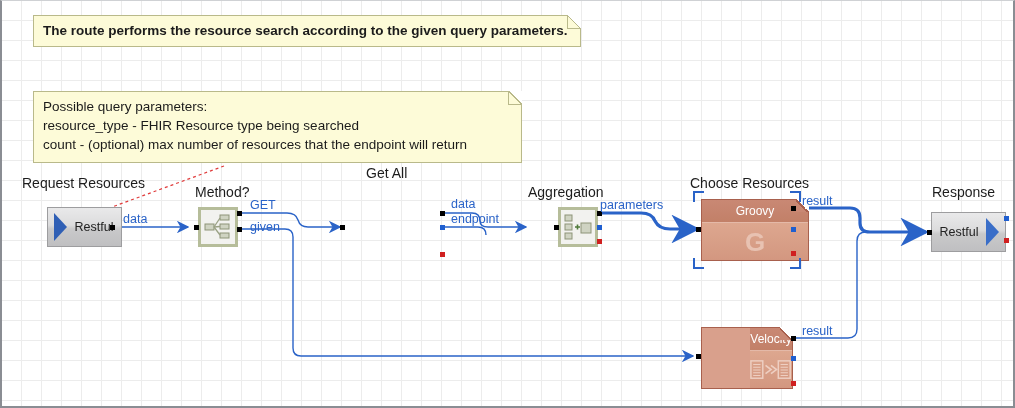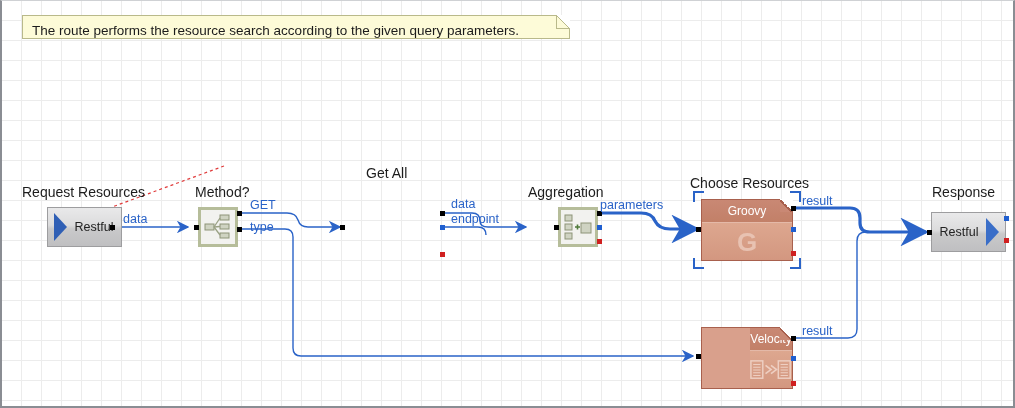--- a/index.html
+++ b/index.html
@@ -39,21 +39,21 @@
   }
   .note::after{
     content:"";
     position:absolute;
     top:-1px;right:-1px;
     width:13px;height:13px;
     background:linear-gradient(225deg,#ffffff 0 50%, #b9b98a 50% 56%, #fdfbd8 56% 100%);
     border-left:1px solid #b9b98a;
     border-bottom:1px solid #b9b98a;
   }
-  #note-route{left:20px;top:14px;width:548px;height:24px;}
+  #note-route{left:31px;top:14px;width:548px;height:32px;font-weight:bold;}
   #note-params{left:31px;top:90px;width:489px;height:72px;}
 
   
   .node-title{
     position:absolute;
     font-size:14px;
     color:#1c1c1c;
     white-space:nowrap;
   }
 
@@ -163,22 +163,25 @@
 
     <path d="M597,212 L639,212 Q650,212 653,220 Q657,228 668,228 L695,228" stroke="#2a63c8" stroke-width="3.2" fill="none" marker-end="url(#arrThick)"></path>
 
     <path d="M791,207 L848,207 Q858,207 858,217 L858,222 Q858,231 868,231 L924,231" stroke="#2a63c8" stroke-width="3.2" fill="none" marker-end="url(#arrThick)"></path>
 
     <path d="M791,337 L846,337 Q855,337 855,328 L855,240 Q855,231 864,231" stroke="#2a63c8" stroke-width="1.4" fill="none"></path>
   </svg>
 
   <div class="note" id="note-route">The route performs the resource search according to the given query parameters.</div>
 
-
-  <div class="node-title" style="left:20px;top:183px;">Request Resources</div>
+  <div class="note" id="note-params">Possible query parameters:
+resource_type - FHIR Resource type being searched
+count - (optional) max number of resources that the endpoint will return</div>
+
+  <div class="node-title" style="left:20px;top:174px;">Request Resources</div>
 
   <div class="box restful" style="left:45px;top:206px;">
     <div class="tri tri-right"></div>
     <div class="lbl">Restful</div>
   </div>
   <div class="port blk" style="left:108px;top:224px;"></div>
 
   <div class="elabel" style="left:121px;top:211px;">data</div>
 
   <div class="node-title" style="left:193px;top:183px;">Method?</div>
@@ -192,21 +195,21 @@
       <path d="M10,14 L16,5" stroke="#9aa184" stroke-width="1.3" fill="none"></path>
       <path d="M10,14 L16,13.5" stroke="#9aa184" stroke-width="1.3" fill="none"></path>
       <path d="M10,14 L16,22" stroke="#9aa184" stroke-width="1.3" fill="none"></path>
     </svg>
   </div>
   <div class="port blk" style="left:192px;top:224px;"></div>
   <div class="port blk" style="left:235px;top:210px;"></div>
   <div class="port blk" style="left:235px;top:226px;"></div>
 
   <div class="elabel" style="left:248px;top:197px;">GET</div>
-  <div class="elabel" style="left:248px;top:219px;">type</div>
+  <div class="elabel" style="left:248px;top:219px;">given</div>
 
   <div class="node-title" style="left:364px;top:164px;">Get All</div>
 
   <div class="port blk" style="left:338px;top:224px;"></div>
   <div class="port blk" style="left:438px;top:210px;"></div>
   <div class="port blu" style="left:438px;top:224px;"></div>
   <div class="port red" style="left:438px;top:251px;"></div>
 
   <div class="elabel" style="left:449px;top:196px;">data</div>
   <div class="elabel" style="left:449px;top:211px;">endpoint</div>
@@ -224,21 +227,21 @@
   </div>
   <div class="port blk" style="left:552px;top:224px;"></div>
   <div class="port blk" style="left:595px;top:210px;"></div>
   <div class="port blu" style="left:595px;top:224px;"></div>
   <div class="port red" style="left:595px;top:238px;"></div>
 
   <div class="elabel" style="left:598px;top:197px;">parameters</div>
 
   <div class="node-title" style="left:688px;top:174px;">Choose Resources</div>
 
-  <div class="box comp" style="left:699px;top:198px;width:92px;height:62px;">
+  <div class="box comp" style="left:699px;top:198px;width:108px;height:62px;">
     <div class="hdr">
       <span>Groovy</span>
       <span class="fold"></span>
     </div>
     <div class="body">
       <span class="big-letter">G</span>
     </div>
   </div>
 
   <div class="sel" style="left:691px;top:190px;width:108px;height:78px;">

